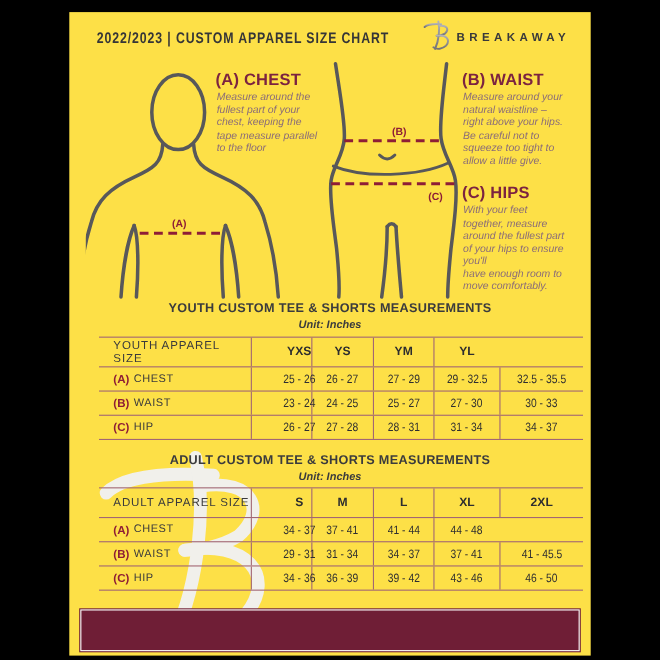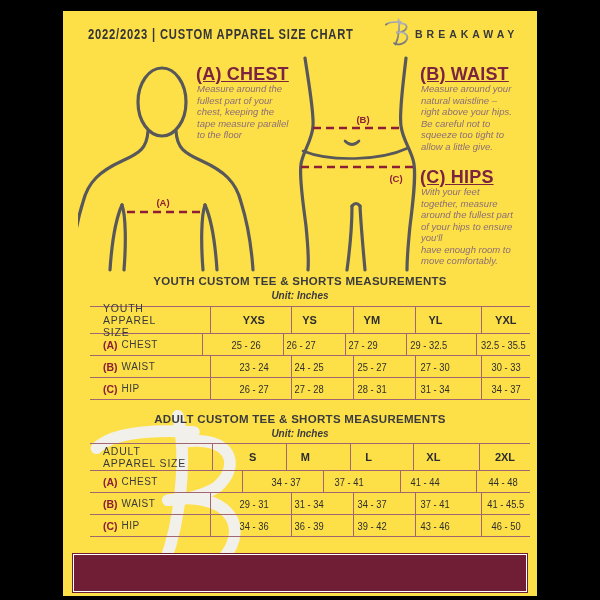--- a/index.html
+++ b/index.html
@@ -9,34 +9,34 @@
   .flyer{position:absolute;left:63px;top:11px;width:474px;height:585px;background:#fde047;}
 
   
   .hdr-title{left:25px;top:15px;font-weight:700;font-size:14px;color:#353537;
              letter-spacing:1px;white-space:nowrap;}
   .cond{display:inline-block;transform:scaleX(.8);transform-origin:left center;}
   .brand{left:352px;top:17px;font-weight:700;font-size:10.5px;letter-spacing:4px;
          color:#39393b;white-space:nowrap;}
 
   
-  .guide-h{font-weight:700;font-size:18px;color:#7c2340;letter-spacing:.2px;text-decoration:underline;}
+  .guide-h{font-weight:700;font-size:15px;color:#7c2340;letter-spacing:.2px;}
   .guide-p{font-style:italic;font-size:9.5px;line-height:11.5px;color:#8b6d78;
            white-space:pre-line;font-weight:500;}
 
   
   .sec-title{left:0;width:474px;text-align:center;font-weight:700;font-size:11.5px;
              color:#3b3b3d;letter-spacing:.3px;}
   .sec-unit{left:0;width:474px;text-align:center;font-style:italic;font-weight:600;
             font-size:10px;color:#3b3b3d;}
 
   
   .tbl{left:27px;width:440px;border-top:1.5px solid #a26673;border-bottom:1.5px solid #a26673;
        background:transparent;z-index:2;}
-  .trow{display:flex;align-items:center;height:21px;gap:26px;}
+  .trow{display:flex;align-items:center;height:21px;}
   .trow.head{height:26px;border-bottom:1.5px solid #a26673;}
   .trow + .trow.body-row + .trow.body-row{}
   .body-row + .body-row{border-top:1.5px solid #a26673;}
   .cell{box-sizing:border-box;height:100%;display:flex;align-items:center;justify-content:center;}
   .cell.c0{width:31.36%;justify-content:flex-start;padding-left:13px;}
   .cell.c1{width:12.5%;padding-left:32px;}.cell.c2{width:12.73%;}.cell.c3{width:12.5%;}
   .cell.c4{width:13.64%;}.cell.c5{width:17.27%;}
   .cell + .cell{border-left:1.5px solid #a26673;}
   .size-hdr-label{font-size:10.5px;letter-spacing:.8px;color:#3a3a3c;}
   .size-code{font-weight:700;font-size:11px;color:#2d2d2f;}
@@ -153,23 +153,20 @@
         </div>
       <div class="cell c2">
           <span class="size-code">YS</span>
         </div>
       <div class="cell c3">
           <span class="size-code">YM</span>
         </div>
       <div class="cell c4">
           <span class="size-code">YL</span>
         </div>
-      <div class="cell c5">
-          <span class="size-code">YXL</span>
-        </div>
     </div>
     <div class="trow body-row">
       <div class="cell c0">
         <span class="row-prefix">(A)</span>
           <span class="row-label">CHEST</span>
         </div>
       <div class="cell c1">
           <span class="num">25 - 26</span>
         </div>
       <div class="cell c2">

